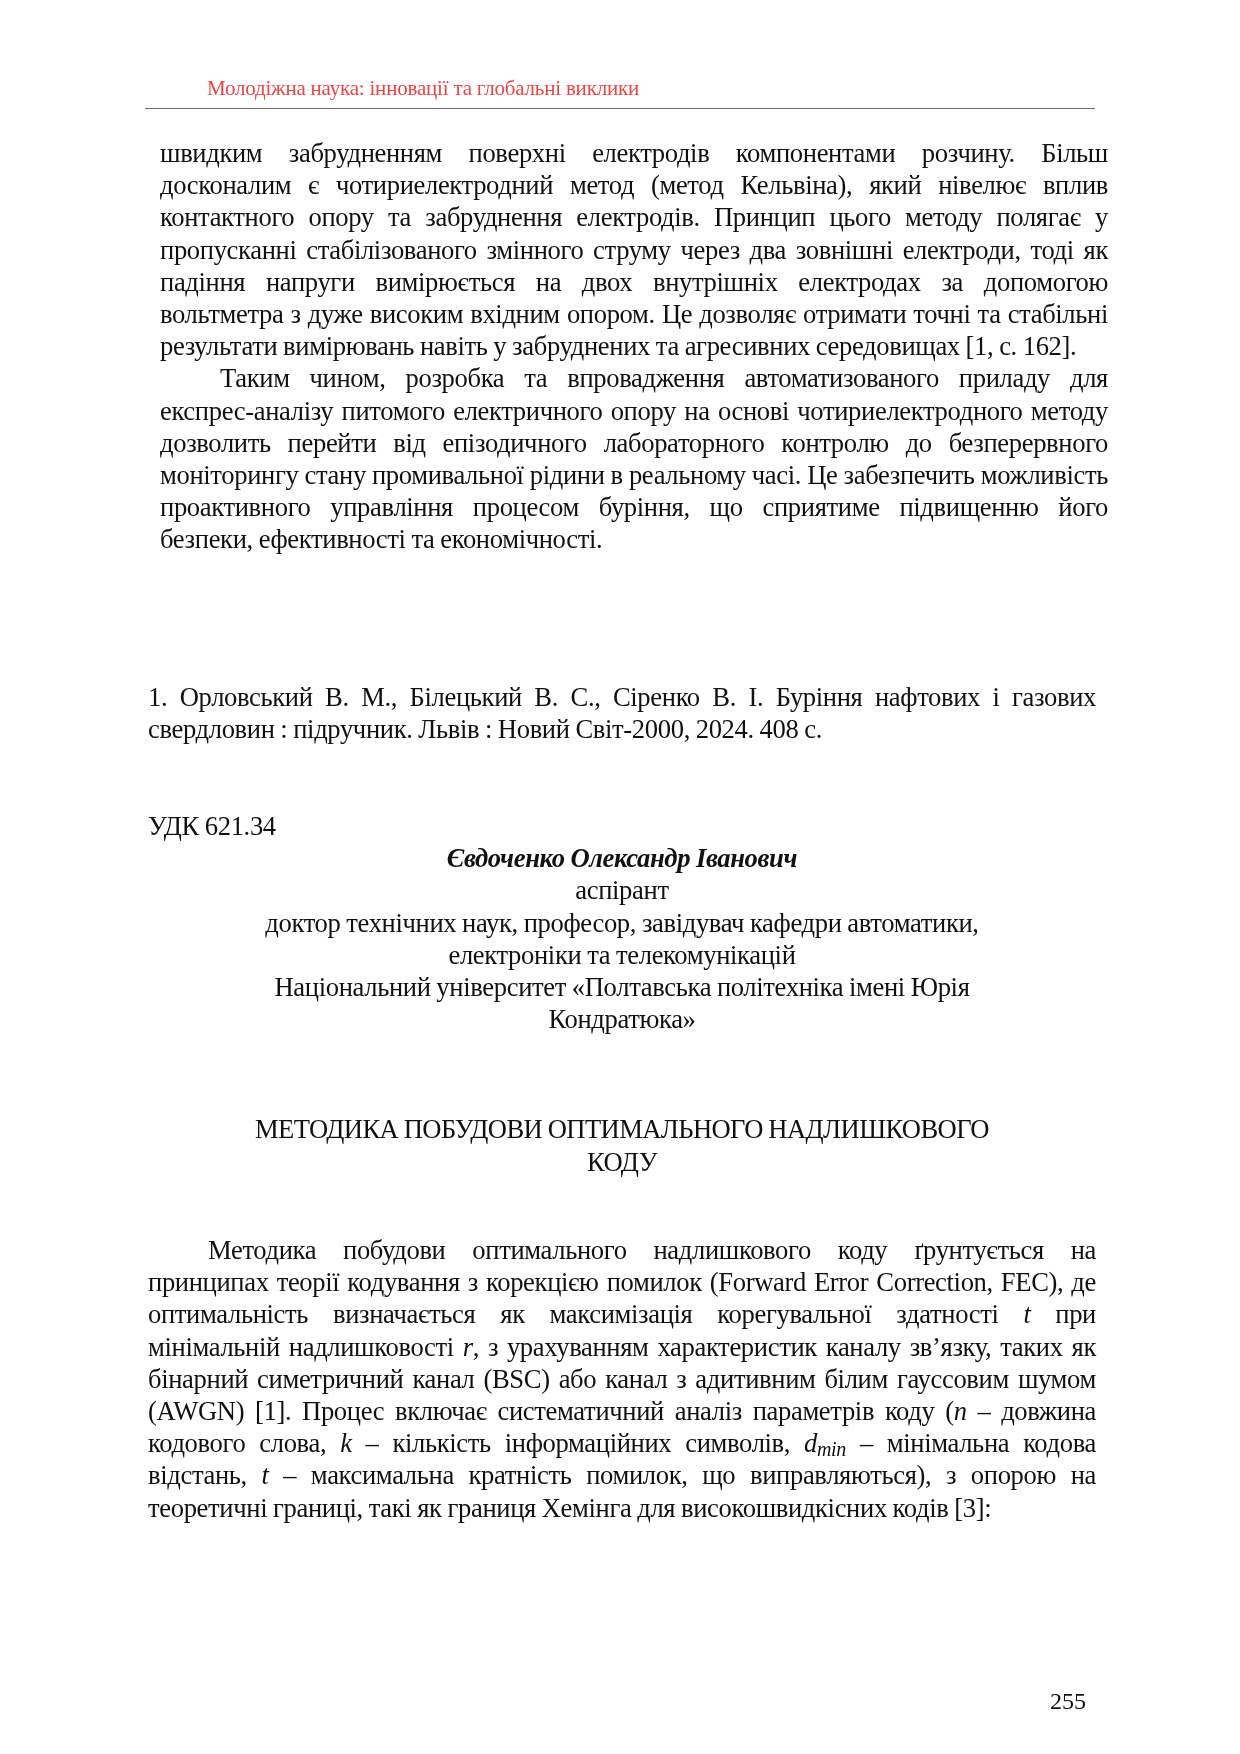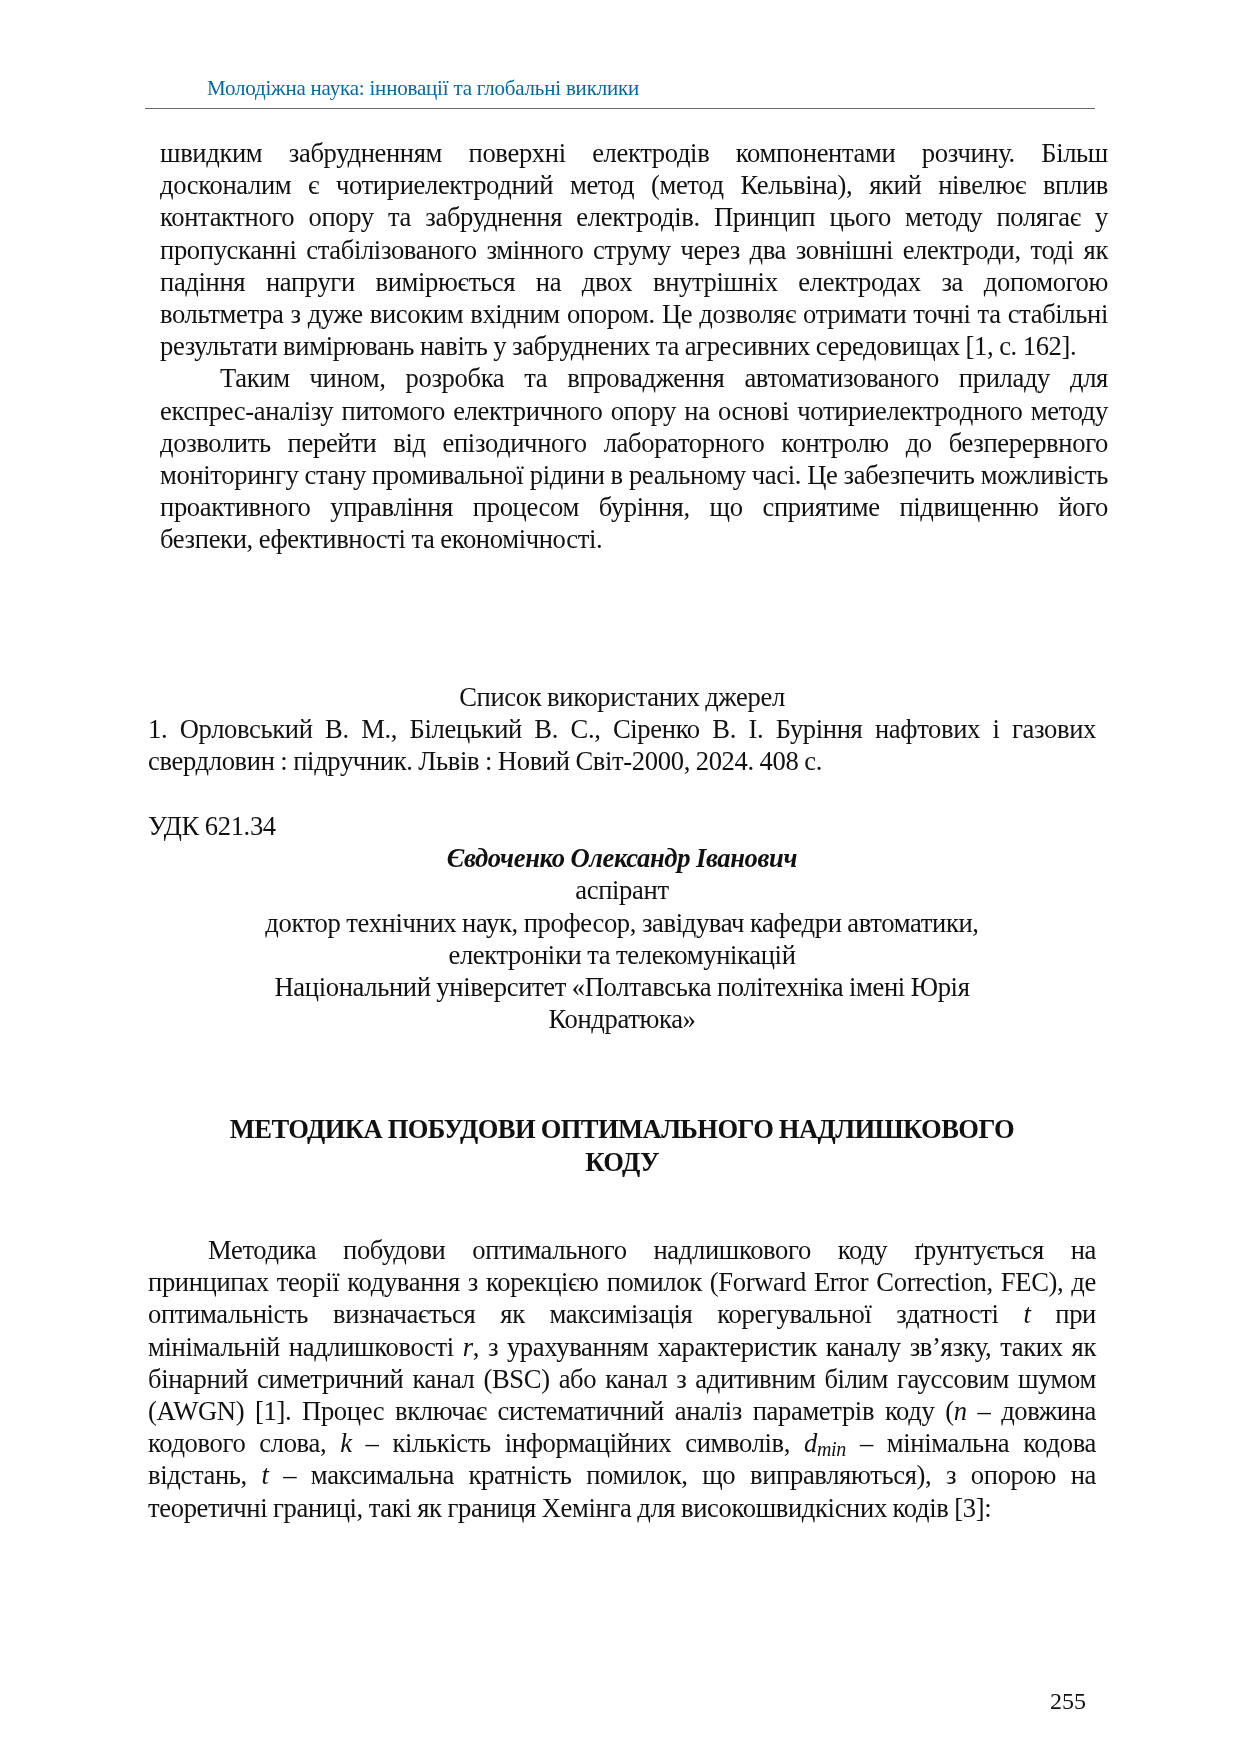--- a/index.html
+++ b/index.html
@@ -23,21 +23,21 @@
       height: 34px;
       border-bottom: 1.6px solid #6a6a6a;
     }
     .page-header .title {
       position: absolute;
       left: 62px;
       top: 2px;
       font-size: 21px;
       line-height: 24px;
       letter-spacing: -0.2px;
-      color: #0369a1;
+      color: #ef4444;
     }
     .body-text {
       position: absolute;
       left: 148px;
       width: 948px;
       font-size: 26.6px;
       line-height: 32.2px;
       text-align: justify;
       letter-spacing: -0.35px;
       word-spacing: -0.5px;
@@ -52,21 +52,21 @@
     }
     .center {
       text-align: center;
       text-align-last: center;
     }
     .bold-italic {
       font-weight: bold;
       font-style: italic;
     }
     .title-heading {
-      font-weight: bold;
+      font-weight: normal;
       text-align: center;
       text-align-last: center;
       letter-spacing: -0.6px;
       font-size: 26.6px;
       line-height: 33px;
       margin: 0;
     }
     i.var {
       font-style: italic;
     }
@@ -90,21 +90,20 @@
 <div class="page-header">
   <span class="title">Молодіжна наука: інновації та глобальні виклики</span>
 </div>
 
 <div class="body-text" style="top:137px;margin-left:12px;">
   <p class="para">швидким забрудненням поверхні електродів компонентами розчину. Більш досконалим є чотириелектродний метод (метод Кельвіна), який нівелює вплив контактного опору та забруднення електродів. Принцип цього методу полягає у пропусканні стабілізованого змінного струму через два зовнішні електроди, тоді як падіння напруги вимірюється на двох внутрішніх електродах за допомогою вольтметра з дуже високим вхідним опором. Це дозволяє отримати точні та стабільні результати вимірювань навіть у забруднених та агресивних середовищах [1, с. 162].</p>
   <p class="para indent">Таким чином, розробка та впровадження автоматизованого приладу для експрес-аналізу питомого електричного опору на основі чотириелектродного методу дозволить перейти від епізодичного лабораторного контролю до безперервного моніторингу стану промивальної рідини в реальному часі. Це забезпечить можливість проактивного управління процесом буріння, що сприятиме підвищенню його безпеки, ефективності та економічності.</p>
 </div>
 
 <div class="body-text" style="top:681px;">
-  <p class="para center">Список використаних джерел</p>
   <p class="para">1. Орловський В. М., Білецький В. С., Сіренко В. І. Буріння нафтових і газових свердловин : підручник. Львів : Новий Світ-2000, 2024. 408 с.</p>
 </div>
 
 <div class="body-text" style="top:810px;">
   <p class="para" style="text-align:left;">УДК 621.34</p>
   <p class="para center bold-italic">Євдоченко Олександр Іванович</p>
   <p class="para center">аспірант</p>
   <p class="para center">доктор технічних наук, професор, завідувач кафедри автоматики,</p>
   <p class="para center">електроніки та телекомунікацій</p>
   <p class="para center">Національний університет «Полтавська політехніка імені Юрія</p>

